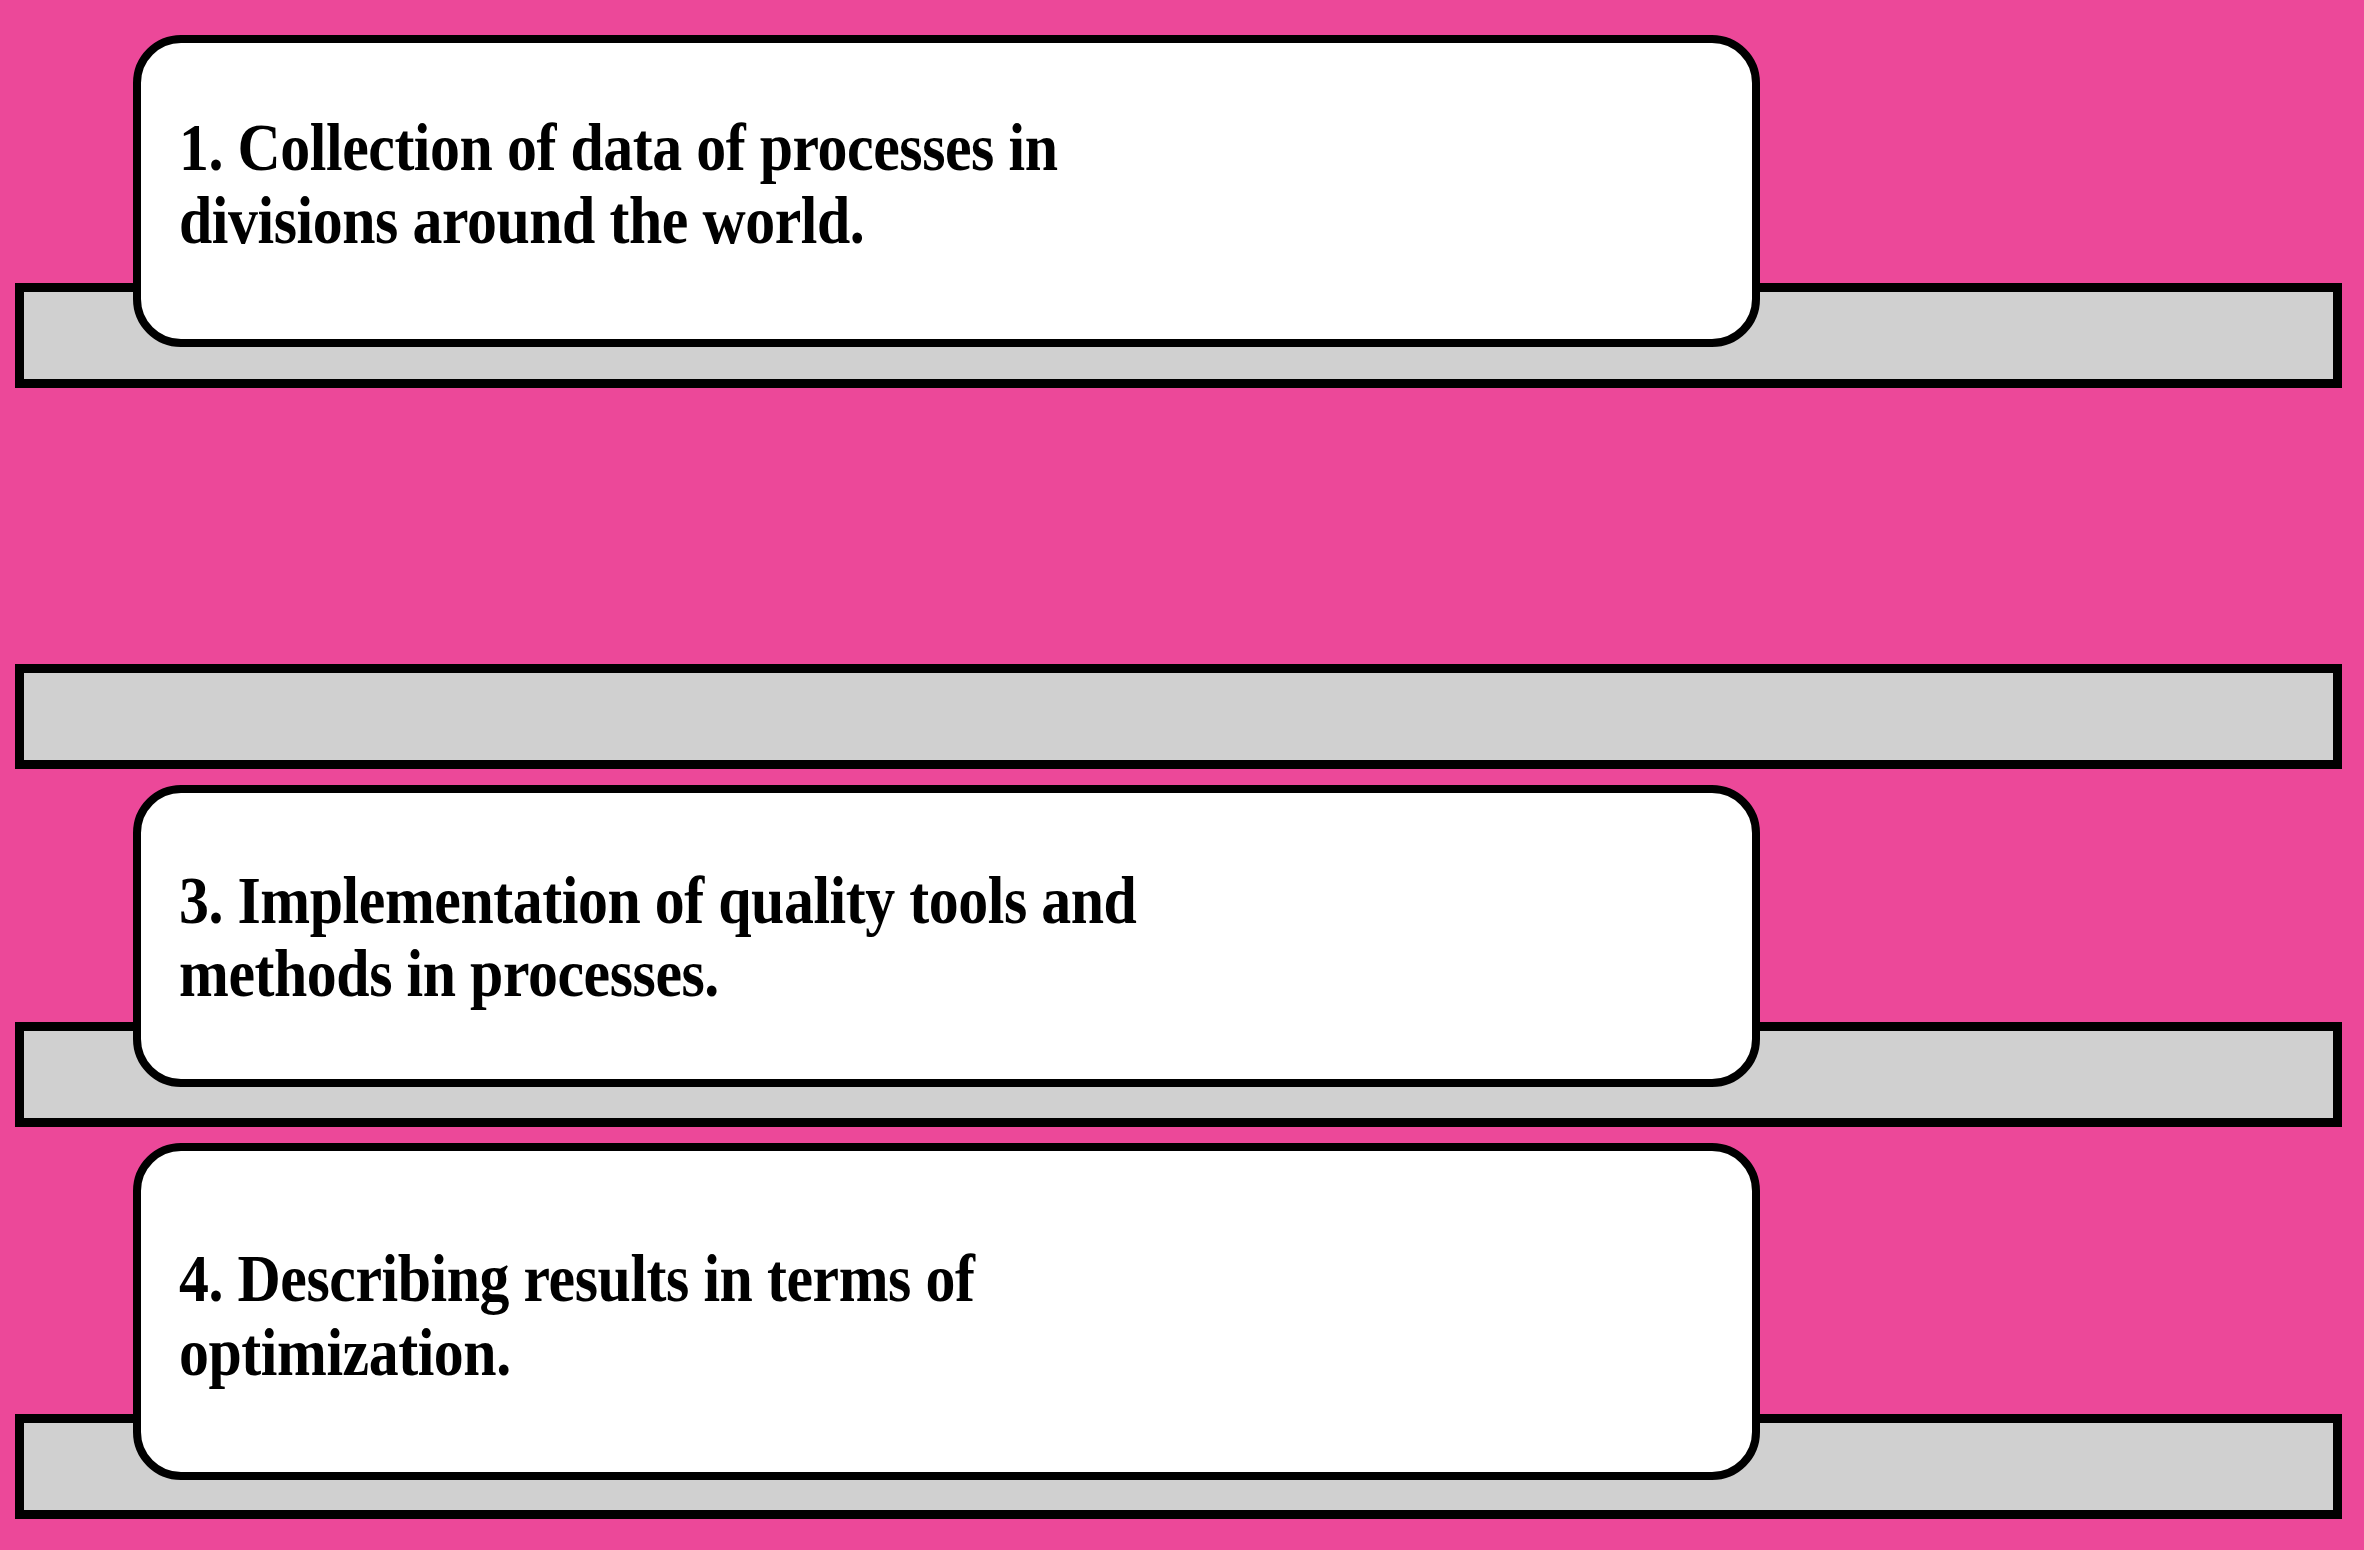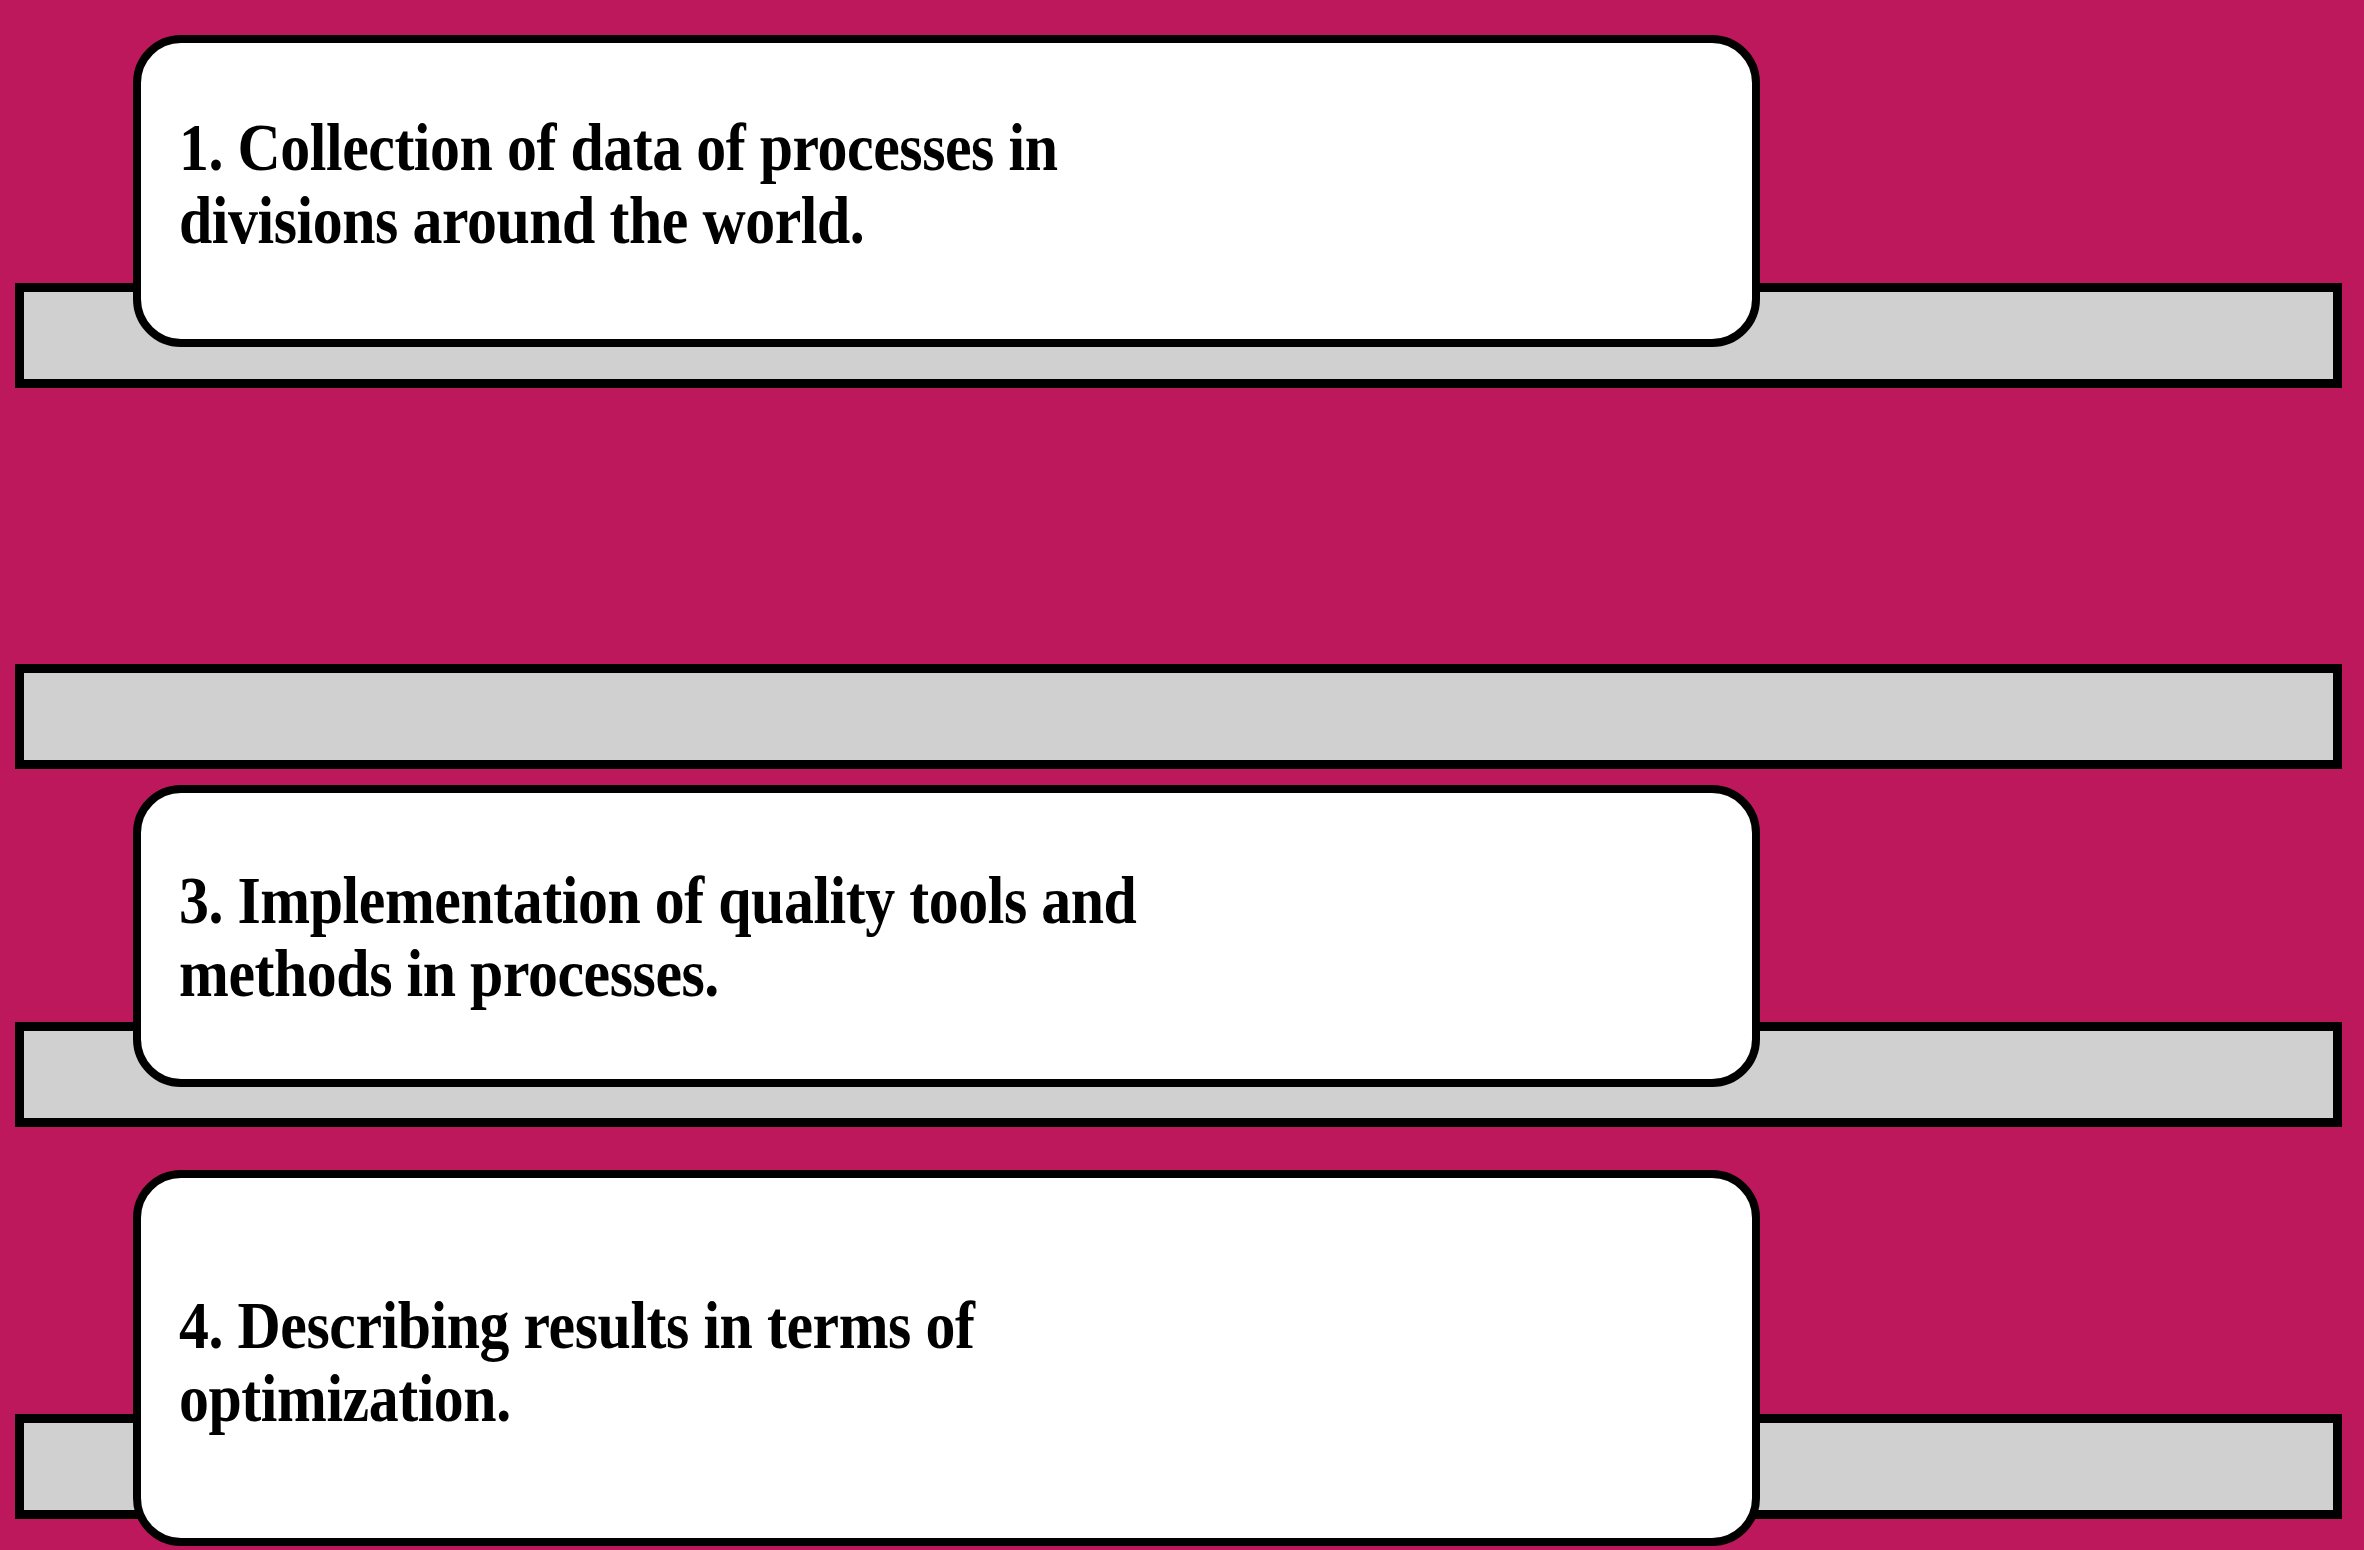--- a/index.html
+++ b/index.html
@@ -11,21 +11,21 @@
     width: 2364px;
     height: 1550px;
     overflow: hidden;
     font-family: "Liberation Serif", "DejaVu Serif", serif;
   }
 
   #diagram {
     position: relative;
     width: 2364px;
     height: 1550px;
-    background: #be185d;
+    background: #ec4899;
   }
 
   
   .gray-bar {
     position: absolute;
     left: 15px;
     width: 2327px;          
     height: 105px;
     background: #d0d0d0;
     border-top: 9px solid #000000;
@@ -50,21 +50,21 @@
     border-radius: 48px;
     box-sizing: border-box;
     z-index: 2;
     display: flex;
     align-items: center;
     padding: 0 34px 0 38px;
   }
   .box-1 { top: 35px;   height: 312px; }
   .box-2 { top: 400px;  height: 330px; }
   .box-3 { top: 785px;  height: 302px; }
-  .box-4 { top: 1143px; height: 376px; margin-top: 27px; }
+  .box-4 { top: 1143px; height: 337px; }
 
   .step-text {
     font-family: "Liberation Serif", "DejaVu Serif", serif;
     font-weight: bold;
     font-size: 68px;
     line-height: 1.08;
     color: #000000;
     letter-spacing: -0.5px;
     transform: scaleX(0.88);
     transform-origin: left center;

